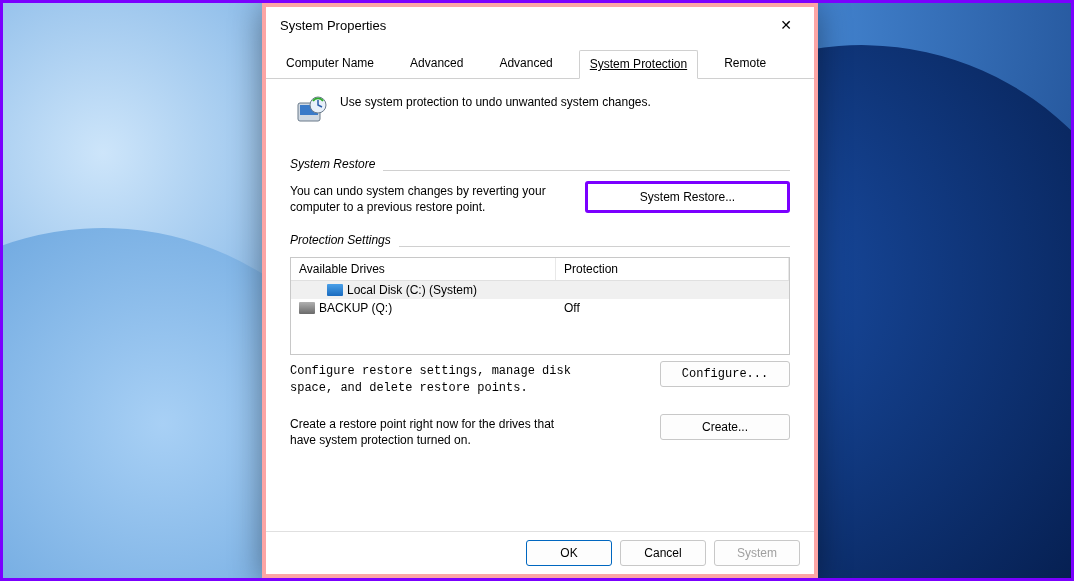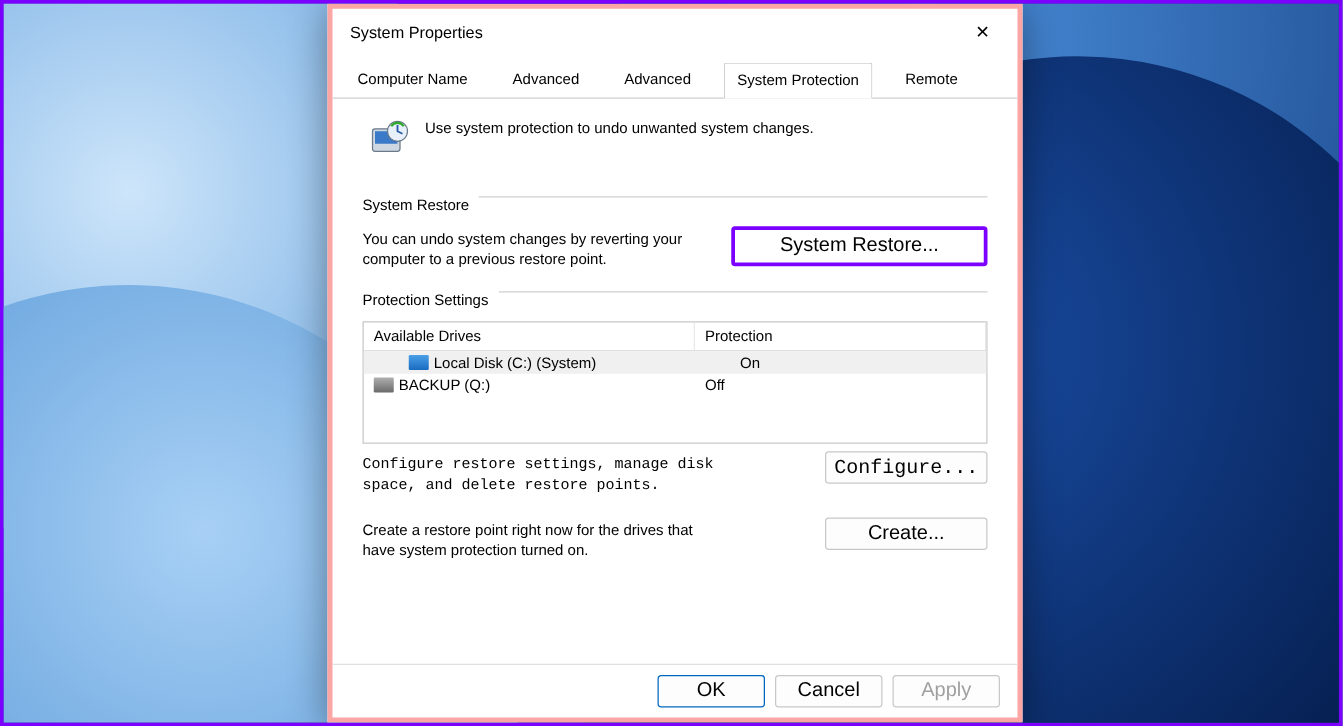--- a/index.html
+++ b/index.html
@@ -33,38 +33,38 @@
       height: 36px;
       display: flex; align-items: center;
       padding: 0 8px 0 14px;
       font-size: 13px;
     }
     .titlebar .title { flex: 1; }
     .close { width: 40px; height: 30px; display: flex; align-items: center; justify-content: center; font-size: 14px; cursor: pointer; }
 
     .tabs { display: flex; padding: 6px 10px 0 10px; border-bottom: 1px solid #d0d0d0; gap: 16px; font-size: 12px;}
     .tab { padding: 6px 10px 7px 10px; cursor: pointer; position: relative; top: 1px; }
-    .tab.active { background: #fff; border: 1px solid #d0d0d0; border-bottom: 1px solid #fff; border-radius: 2px 2px 0 0;}
+    .tab.active { background: #fff; border: 1px solid #d0d0d0; border-bottom: 1px solid #fff; border-radius: 2px 2px 0 0; text-decoration: underline;}
 
     .content { padding: 10px 24px 8px 24px; flex: 1; }
     .intro { display: flex; gap: 12px; padding: 6px 4px 18px 4px; align-items: flex-start;}
     .shield-icon { width: 34px; height: 34px; flex-shrink: 0; position: relative;}
     .shield-icon svg { width: 34px; height: 34px;}
 
-    .fieldset-label { display: flex; align-items: flex-start; gap: 8px; margin: 10px 0 10px 0; font-size: 12px;}
+    .fieldset-label { display: flex; align-items: flex-end; gap: 8px; margin: 10px 0 10px 0; font-size: 12px; font-style: italic;}
     .fieldset-label .line { flex: 1; height: 1px; background: #d0d0d0;}
 
     .row { display: flex; gap: 18px; align-items: flex-start; margin: 6px 0 18px 0;}
     .row .text { flex: 1; line-height: 1.35; padding-top: 2px;}
     .row .btncol { width: 200px; display:flex; justify-content: flex-end;}
 
     .btn {
       min-width: 180px; height: 26px;
       background: #fdfdfd; border: 1px solid #c8c8c8;
-      border-radius: 3px; font-size: 16px; cursor: pointer;
+      border-radius: 3px; font-size: 12px; cursor: pointer;
       display: inline-flex; align-items: center; justify-content: center;
       font-family: inherit;
     }
     .btn.highlight { border: 3px solid #7b00ff; height: 32px; min-width: 205px; background: #fff;}
 
     .drive-table {
       border: 1px solid #c8c8c8; height: 98px;
       font-size: 12px;
     }
     .dt-head { display: flex; border-bottom: 1px solid #e0e0e0;}
@@ -143,21 +143,20 @@
       <div class="dt-head">
         <div class="c1">Available Drives</div>
         <div class="c2">Protection</div>
       </div>
       <div class="dt-body">
         <div class="sel">
           <div class="c1">
               <span class="drive-ico sys"></span>
               <span>Local Disk (C:) (System)</span>
             </div>
-          <div class="c2">On</div>
         </div>
         <div>
           <div class="c1">
               <span class="drive-ico"></span>
               <span>BACKUP (Q:)</span>
             </div>
           <div class="c2">Off</div>
         </div>
       </div>
     </div>
@@ -173,15 +172,15 @@
       <div class="text">Create a restore point right now for the drives that have system protection turned on.</div>
       <div class="btncol">
           <button class="btn" style="min-width:130px">Create...</button>
         </div>
     </div>
   </div>
 
   <div class="footer">
     <button class="btn primary">OK</button>
     <button class="btn">Cancel</button>
-    <button class="btn disabled">Apply</button>
+    <button class="btn disabled">System</button>
   </div>
 </div>
 
 </body></html>

